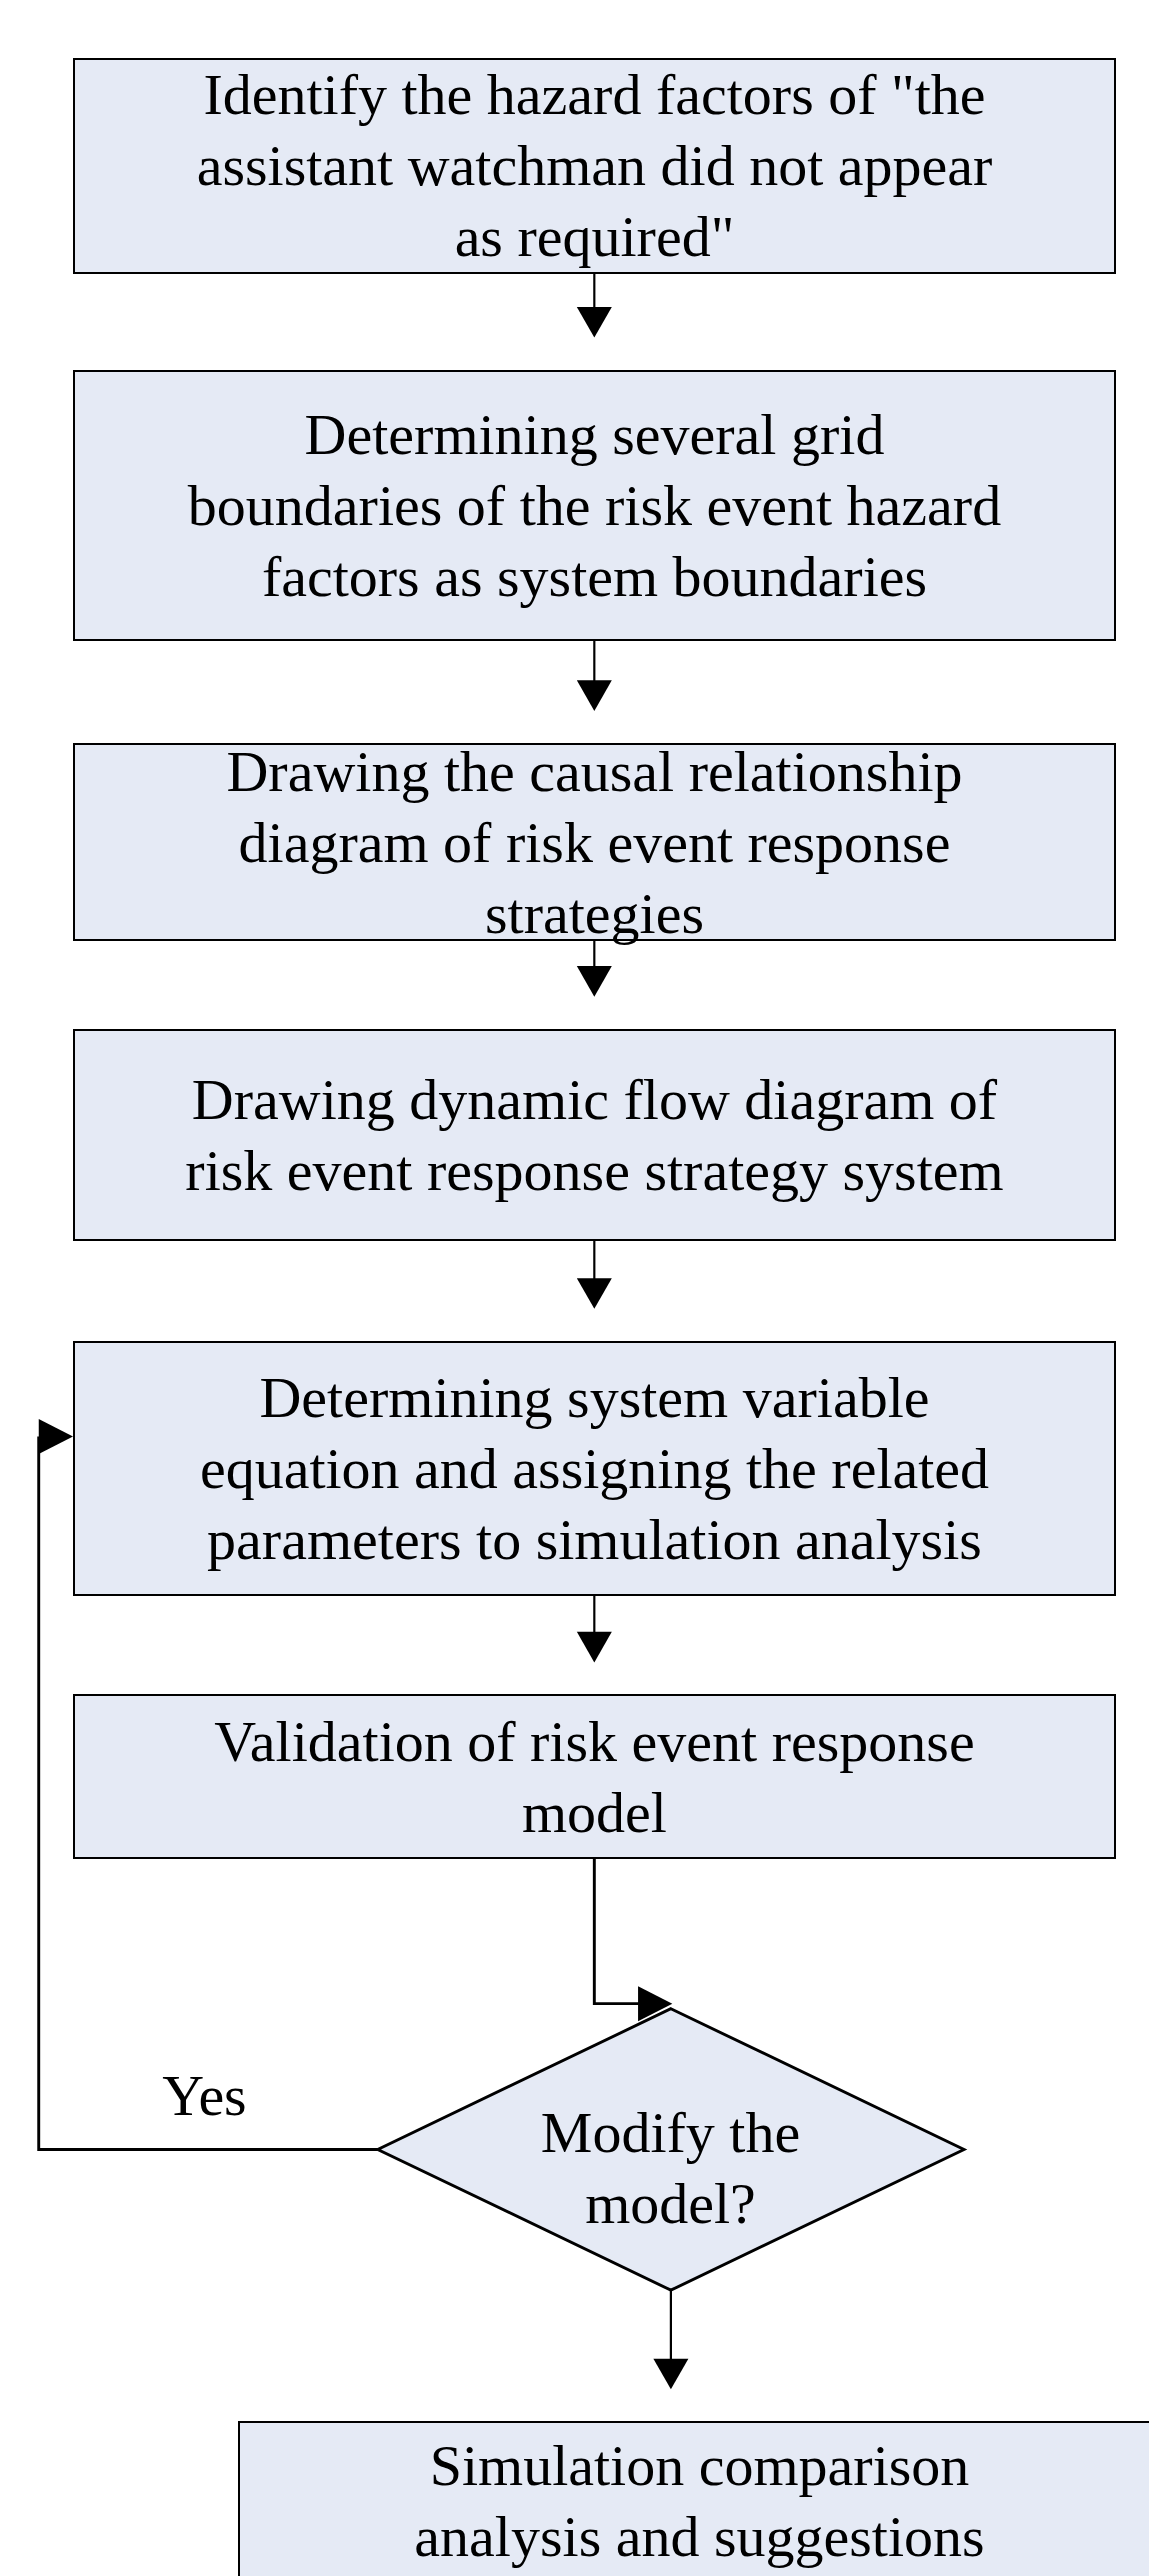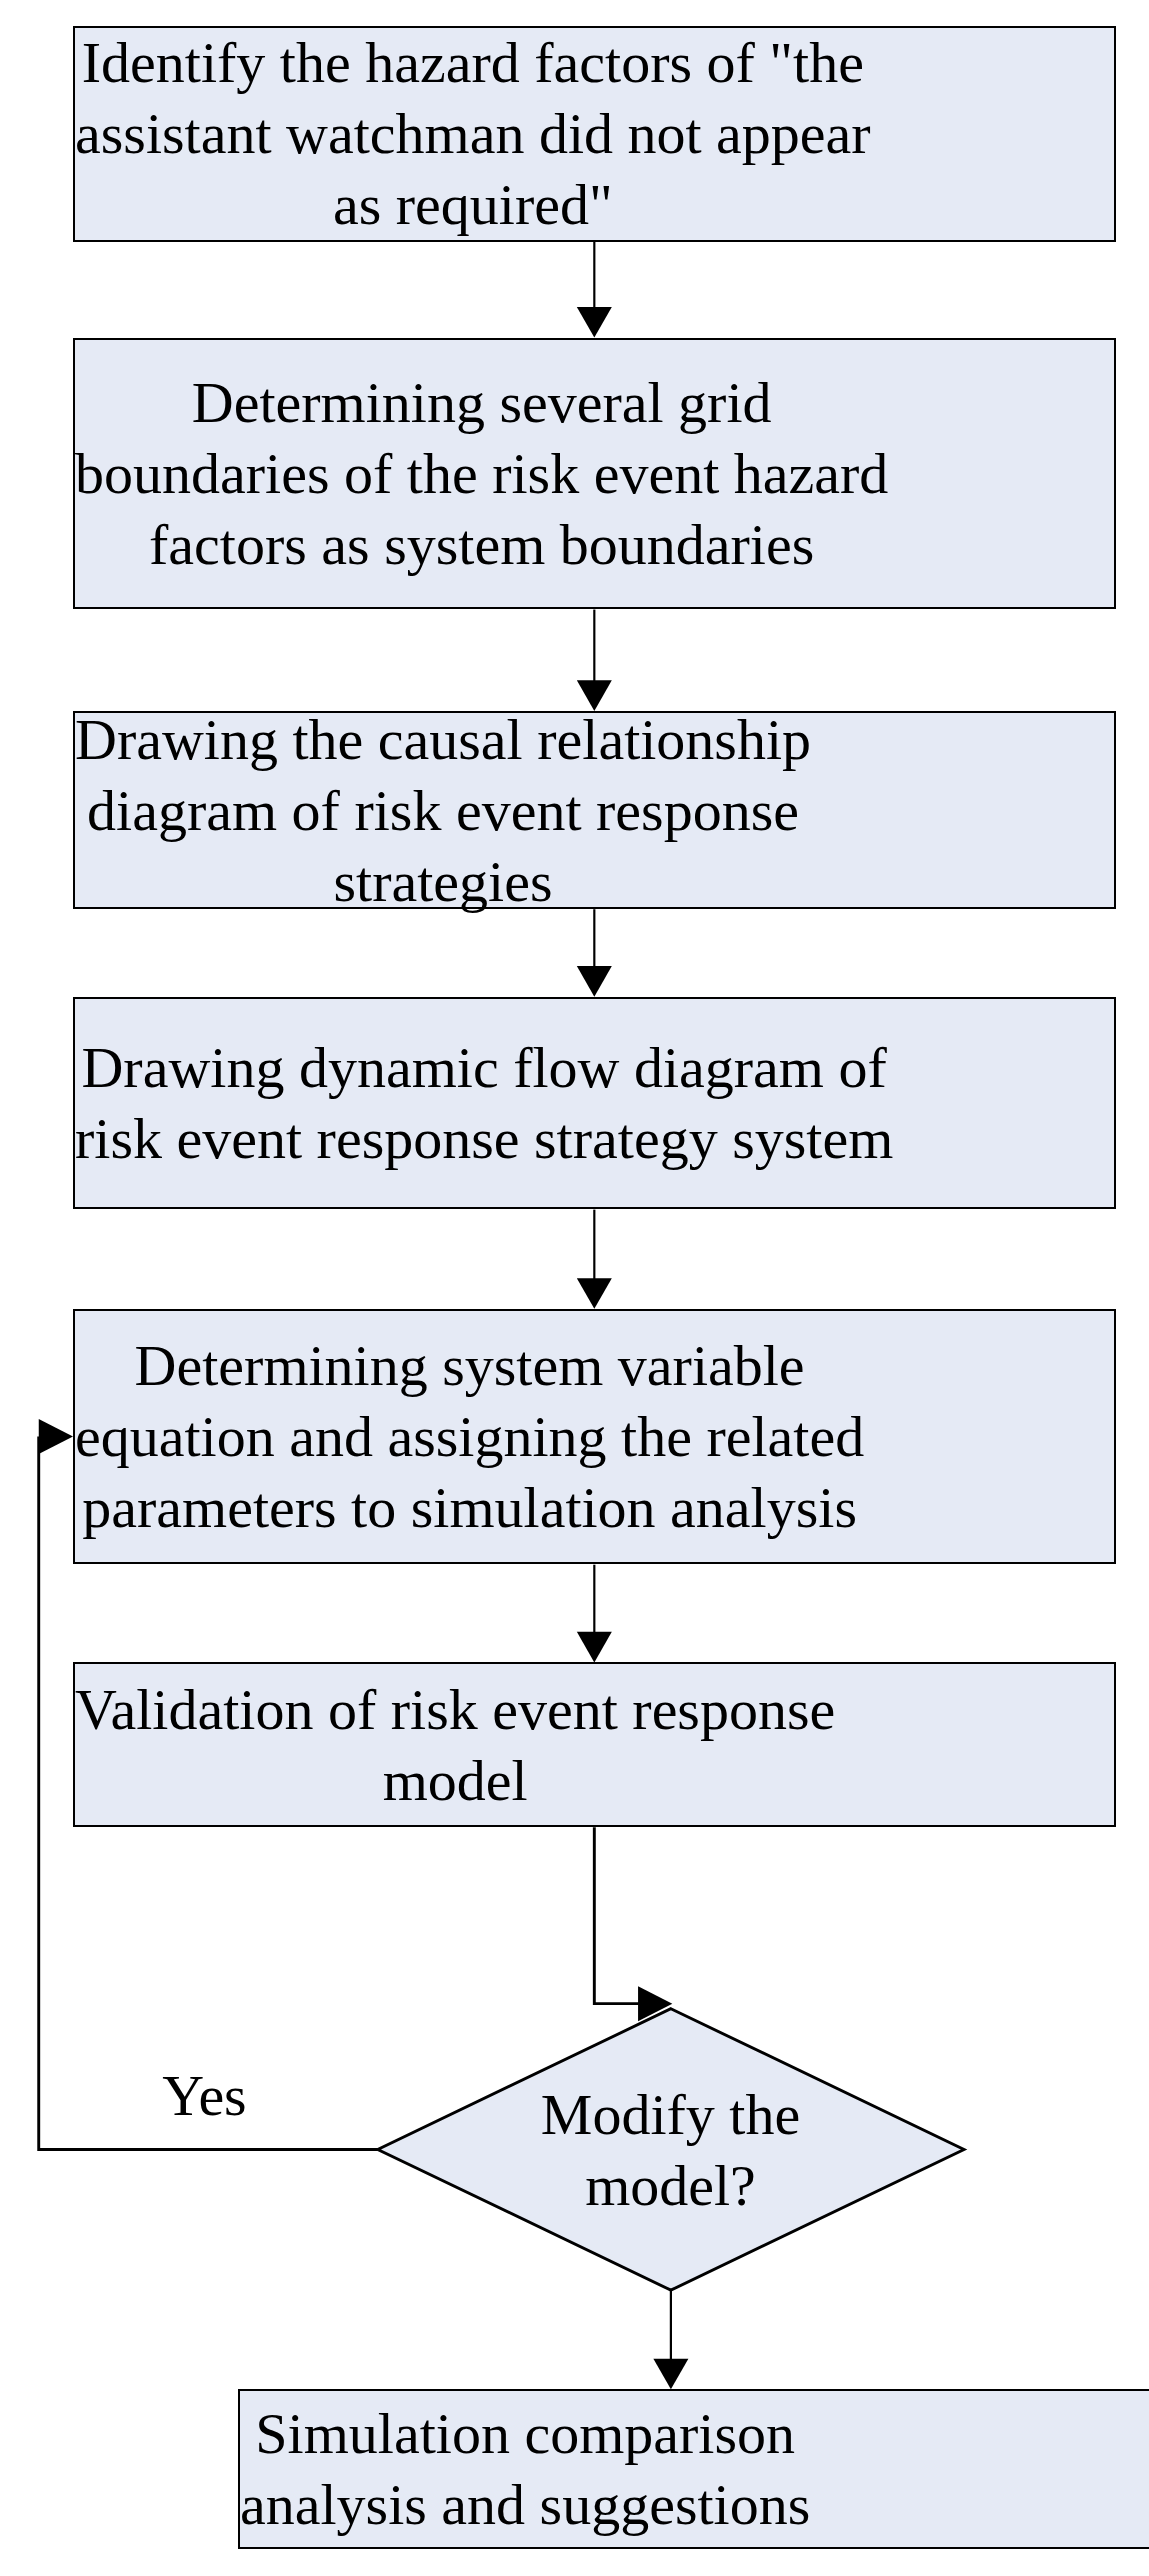--- a/index.html
+++ b/index.html
@@ -40,32 +40,34 @@
     stroke: #000000;
     stroke-width: 4;
   }
   .node {
     position: absolute;
     background: #E5EAF5;
     border: 2.9px solid #000000;
     box-sizing: border-box;
     display: flex;
     align-items: center;
+    justify-content: center;
     text-align: center;
+    margin-top: 32px;
   }
   .node-text {
     white-space: pre-line;
     font-size: 58px;
     line-height: 71px;
     text-align: center;
   }
   .diamond-label {
     position: absolute;
     display: flex;
-    align-items: center;
+    align-items: flex-end;
     justify-content: center;
     text-align: center;
     background: transparent;
   }
   .edge-label {
     position: absolute;
     display: flex;
     align-items: center;
     justify-content: center;
     font-size: 58px;

